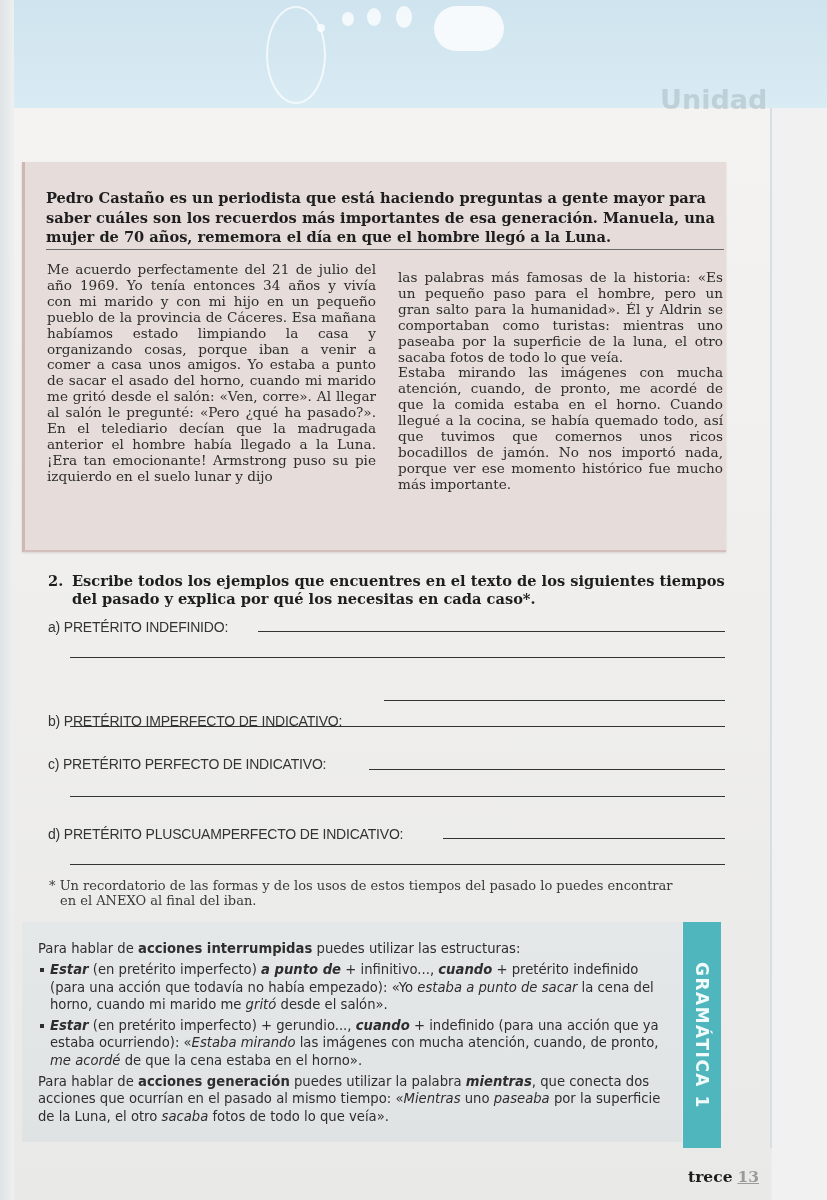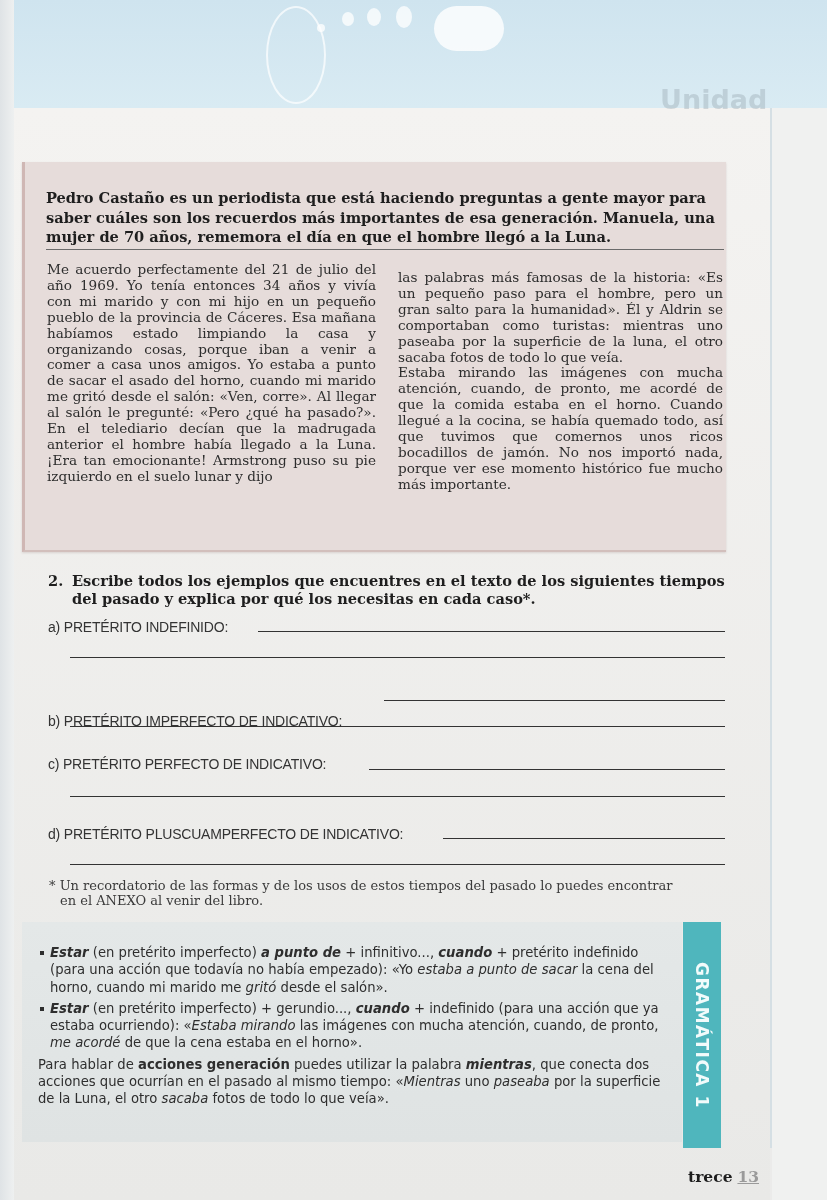--- a/index.html
+++ b/index.html
@@ -165,25 +165,26 @@
 <div class="ans" style="top:756px;">c)  PRETÉRITO PERFECTO DE INDICATIVO:</div>
 <div class="ans-line" style="left:369px;top:769px;width:356px;"></div>
 <div class="ans-line" style="left:70px;top:796px;width:655px;"></div>
 
 <div class="ans" style="top:826px;text-align:center;">d)  PRETÉRITO PLUSCUAMPERFECTO DE INDICATIVO:</div>
 <div class="ans-line" style="left:443px;top:838px;width:282px;"></div>
 <div class="ans-line" style="left:70px;top:864px;width:655px;"></div>
 
 <div class="footnote">
   <span>* Un recordatorio de las formas y de los usos de estos tiempos del pasado lo puedes encontrar</span>
-  <span class="indent">en el ANEXO al venir del libro.</span>
+  <span class="indent">en el ANEXO al final del iban.</span>
 </div>
 
 <div class="grammar-box"></div>
 <div class="grammar">
+  <p><span>Para hablar de </span><b>acciones interrumpidas</b><span> puedes utilizar las estructuras:</span></p>
   <p class="bullet">
     <span class="dot"></span><b><i>Estar</i></b><span> (en pretérito imperfecto) </span><b><i>a punto de</i></b><span> + infinitivo..., </span><b><i>cuando</i></b><span> + pretérito indefinido (para una acción que todavía no había empezado): «Yo </span><i>estaba a punto de sacar</i><span> la cena del horno, cuando mi marido me </span><i>gritó</i><span> desde el salón».</span>
   </p>
   <p class="bullet">
     <span class="dot"></span><b><i>Estar</i></b><span> (en pretérito imperfecto) + gerundio..., </span><b><i>cuando</i></b><span> + indefinido (para una acción que ya estaba ocurriendo): «</span><i>Estaba mirando</i><span> las imágenes con mucha atención, cuando, de pronto, </span><i>me acordé</i><span> de que la cena estaba en el horno».</span>
   </p>
   <p class="gap"><span>Para hablar de </span><b>acciones generación</b><span> puedes utilizar la palabra </span><b><i>mientras</i></b><span>, que conecta dos acciones que ocurrían en el pasado al mismo tiempo: «</span><i>Mientras</i><span> uno </span><i>paseaba</i><span> por la superficie de la Luna, el otro </span><i>sacaba</i><span> fotos de todo lo que veía».</span></p>
 </div>
 <div class="tab-gramatica"></div>
 <div class="tab-gramatica-label">GRAMÁTICA 1</div>

